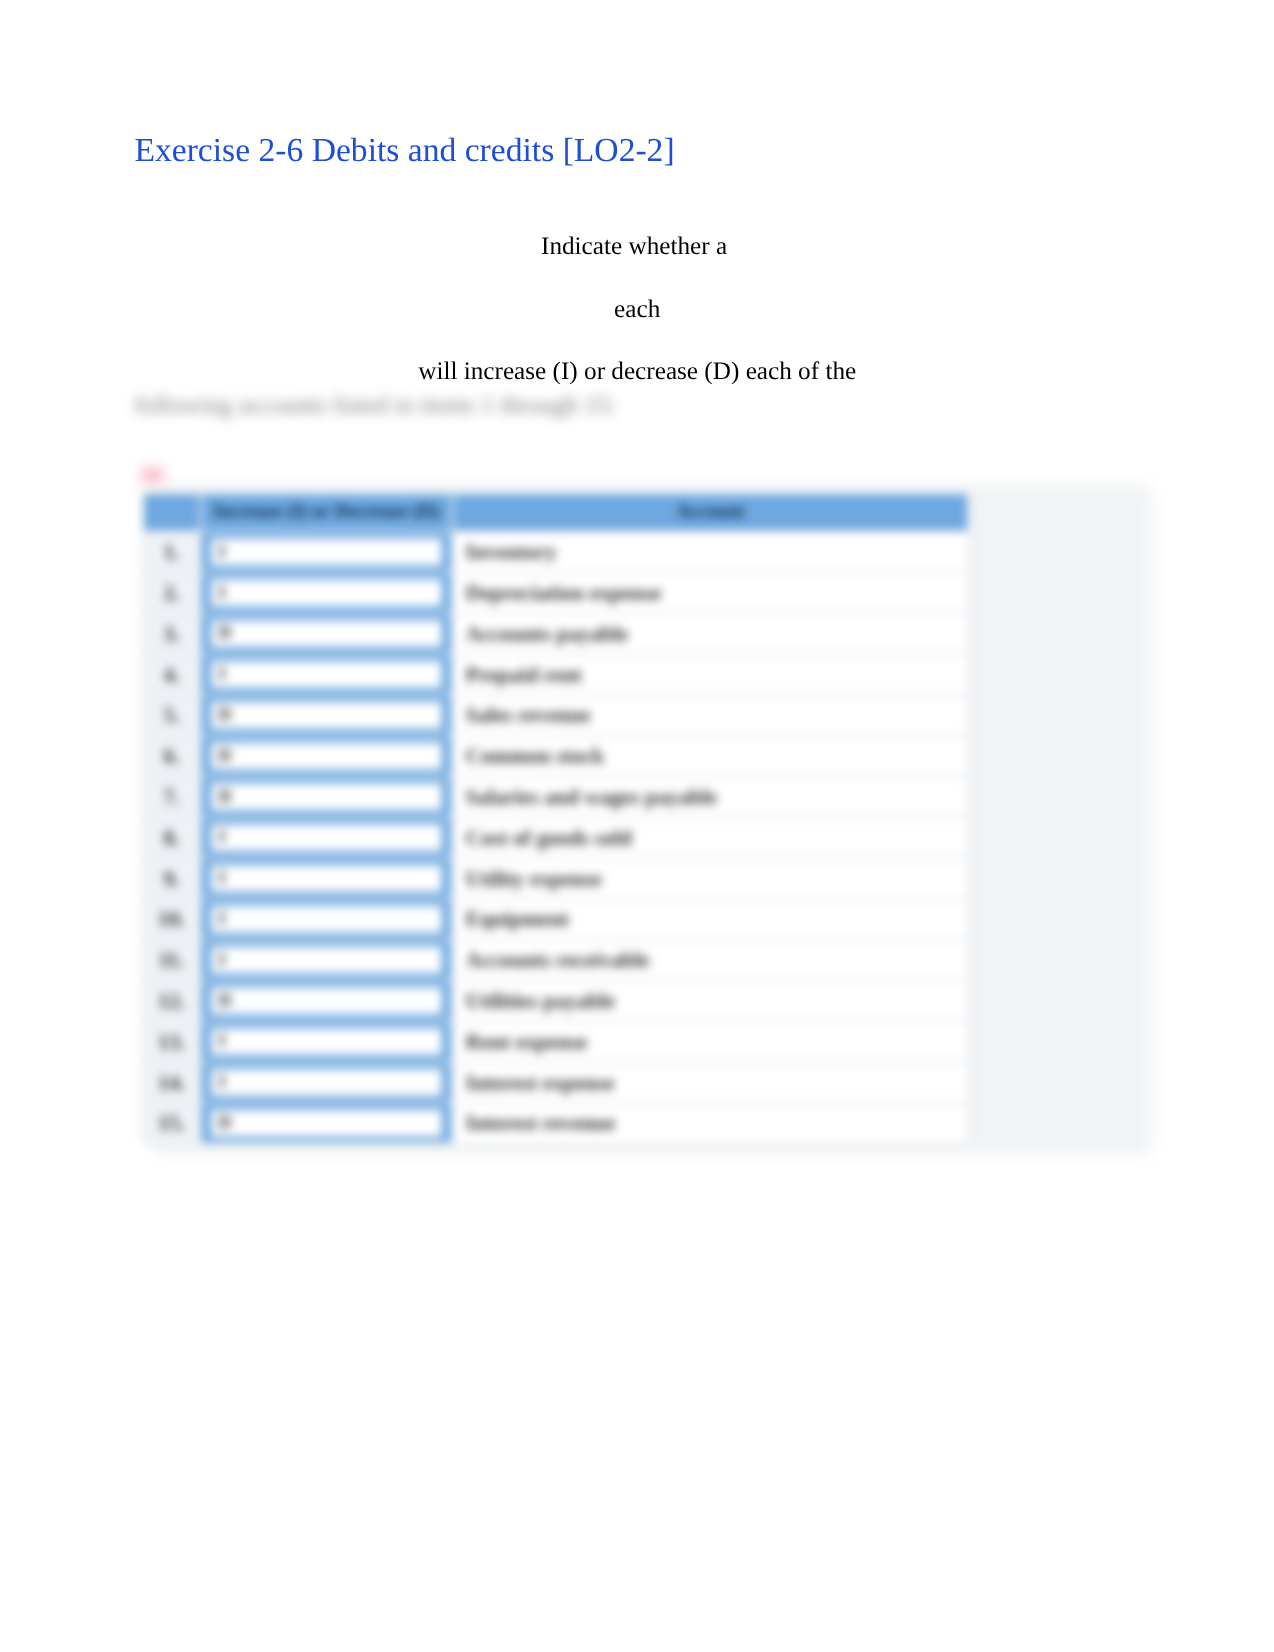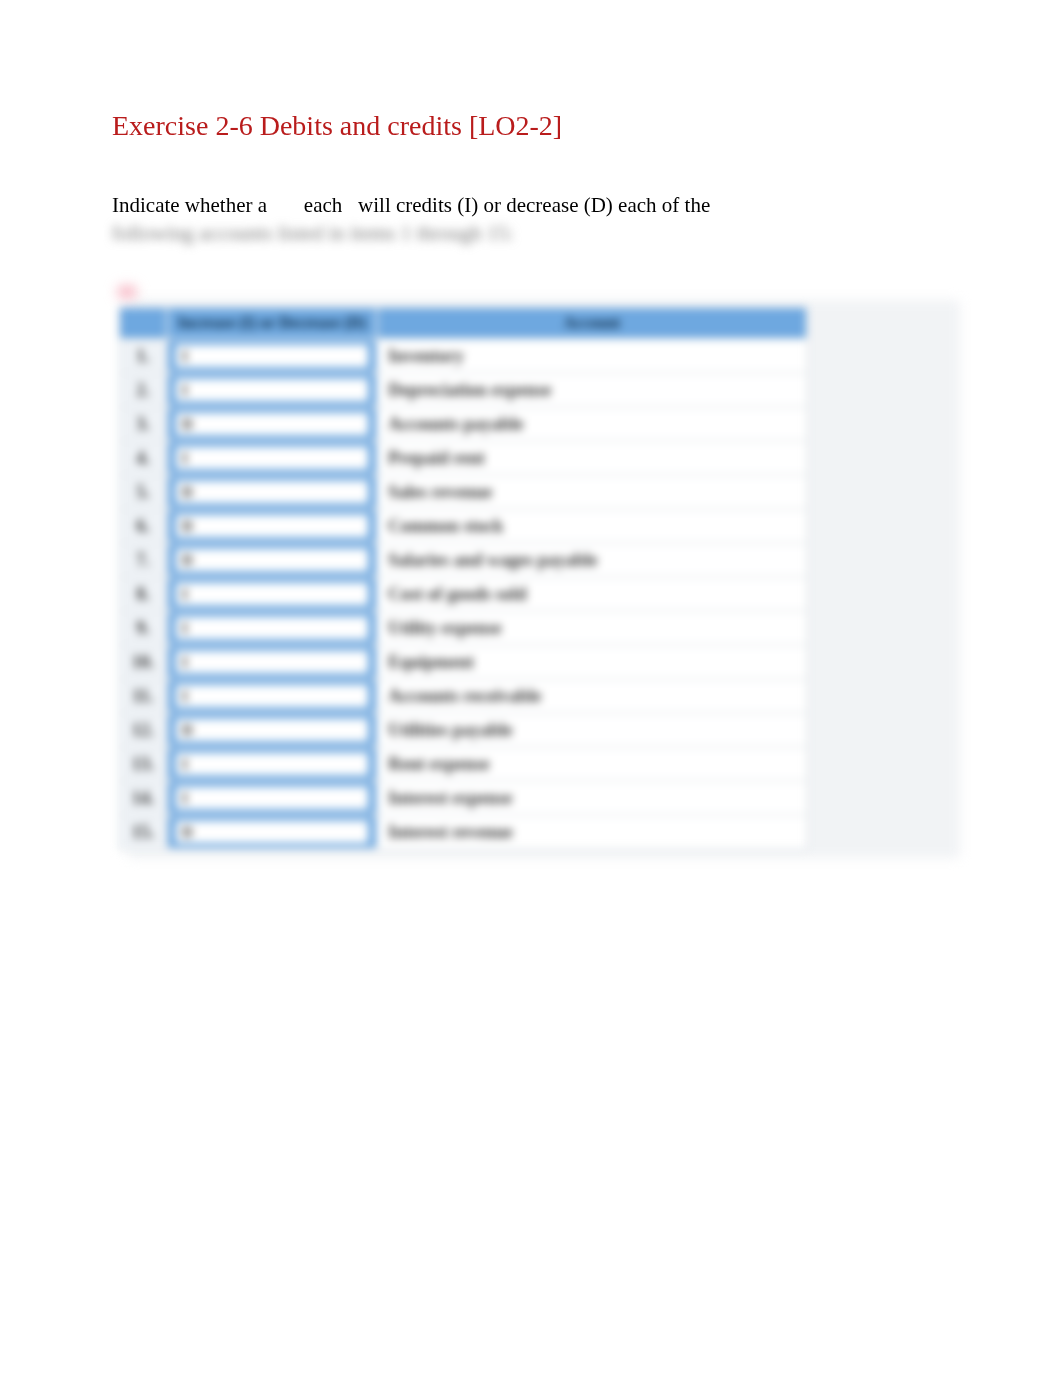--- a/index.html
+++ b/index.html
@@ -13,32 +13,33 @@
       width: 1062px;
       height: 1377px;
       position: relative;
     }
     .page {
       padding: 110px 112px 0 112px;
     }
     .title {
       font-size: 28px;
       font-weight: 400;
-      color: #b91c1c;
+      color: #1d4ed8;
       margin-bottom: 50px;
     }
     .instructions {
       font-size: 21px;
       line-height: 26px;
       color: #000000;
     }
     .instructions-line1 {
       display: flex;
       flex-wrap: wrap;
       align-items: center;
+      flex-direction: column;
     }
     .instructions .seg {
       white-space: pre;
     }
     .instructions-line2 {
       filter: blur(5px);
       color: #7a7a7a;
       margin-top: 2px;
     }
 
@@ -143,21 +144,21 @@
 <div class="page">
 
   <h1 class="title">Exercise 2-6 Debits and credits [LO2-2]</h1>
 
   <div class="instructions">
     <div class="instructions-line1">
       <span class="seg">Indicate whether a </span>
       <span class="seg">      </span>
       <span class="seg">each</span>
       <span class="seg">   </span>
-      <span class="seg">will credits (I) or decrease (D) each of the</span>
+      <span class="seg">will increase (I) or decrease (D) each of the</span>
     </div>
     <div class="instructions-line2">following accounts listed in items 1 through 15:</div>
   </div>
 
   <div class="chart-wrap">
     <div class="chart-bg"></div>
     <div class="chart-inner">
       <div class="pink-dot"></div>
 
       <table class="answer">

